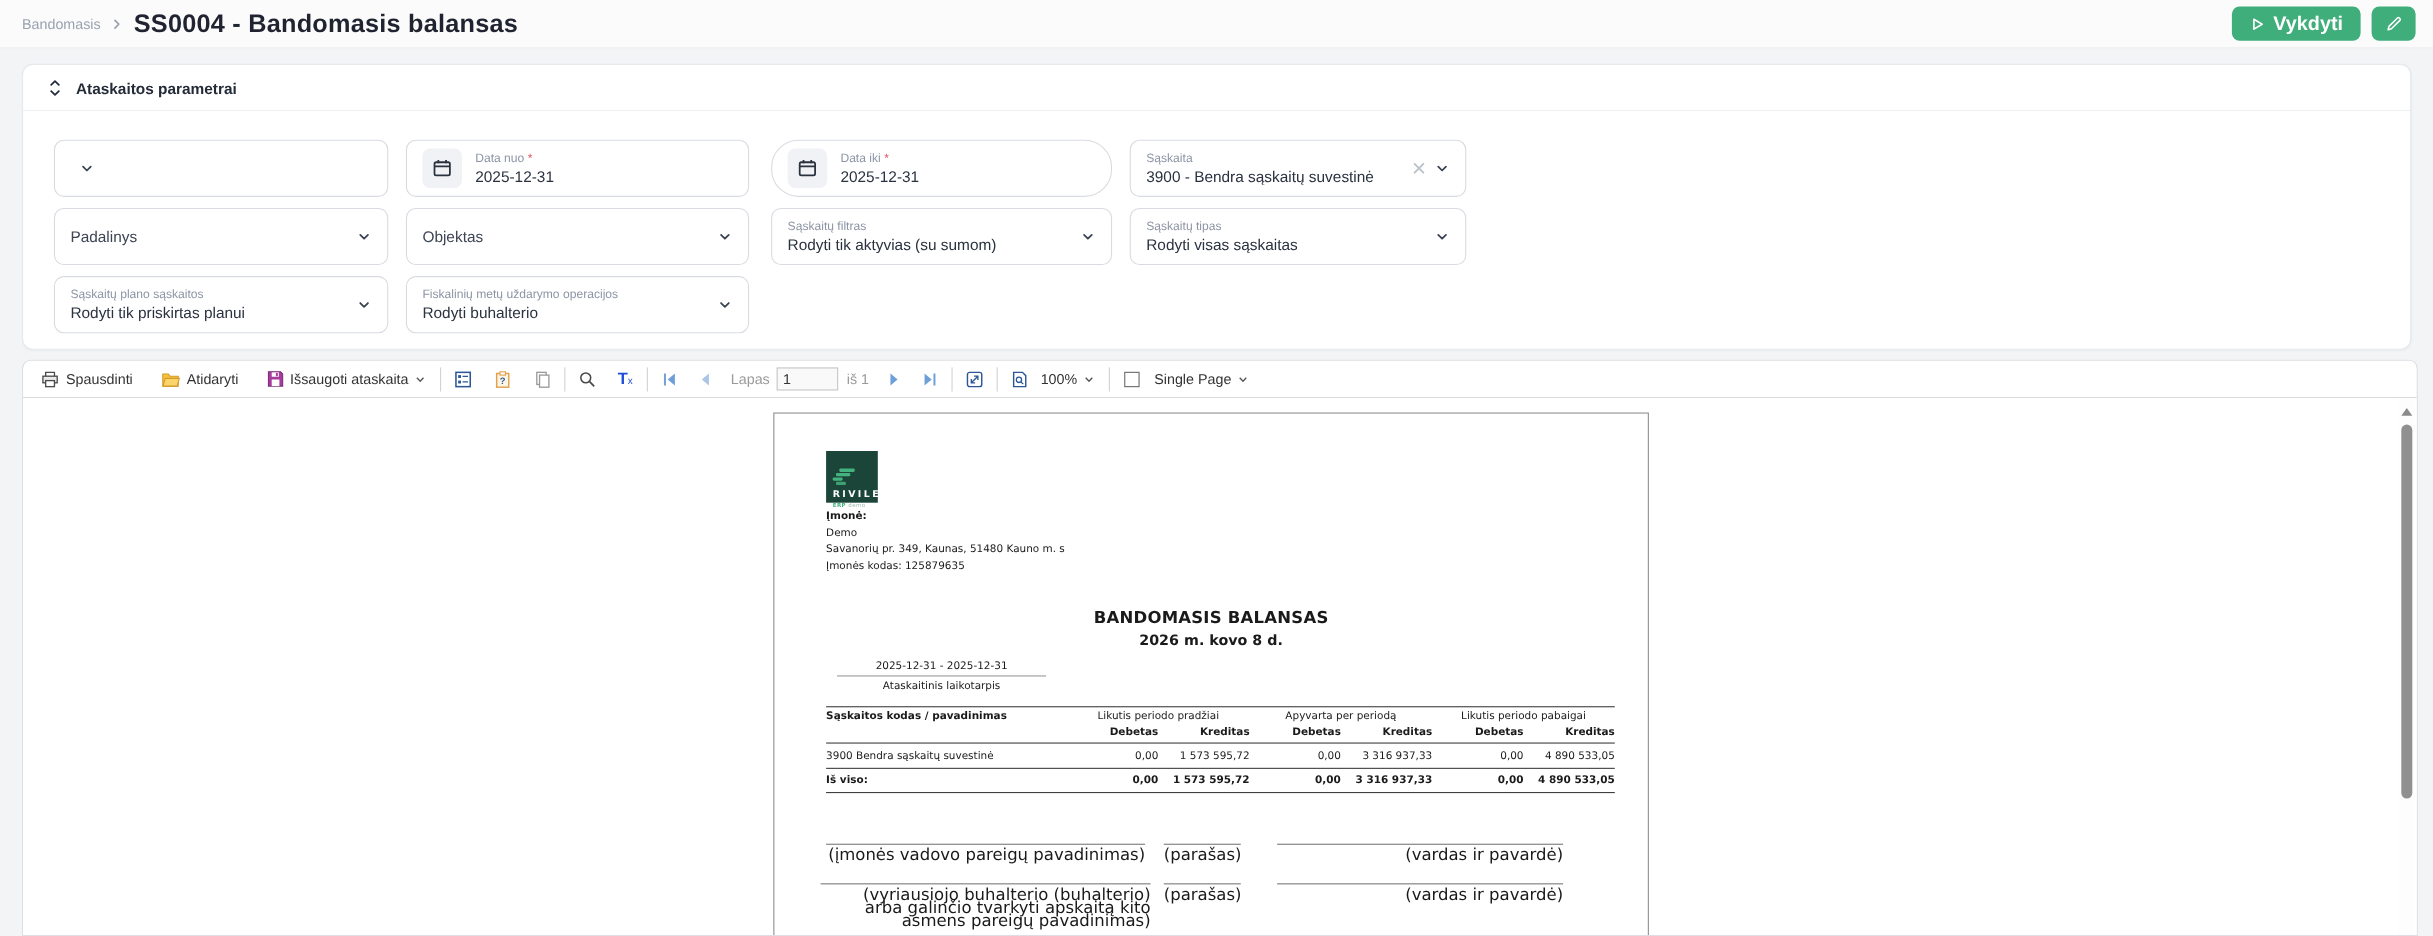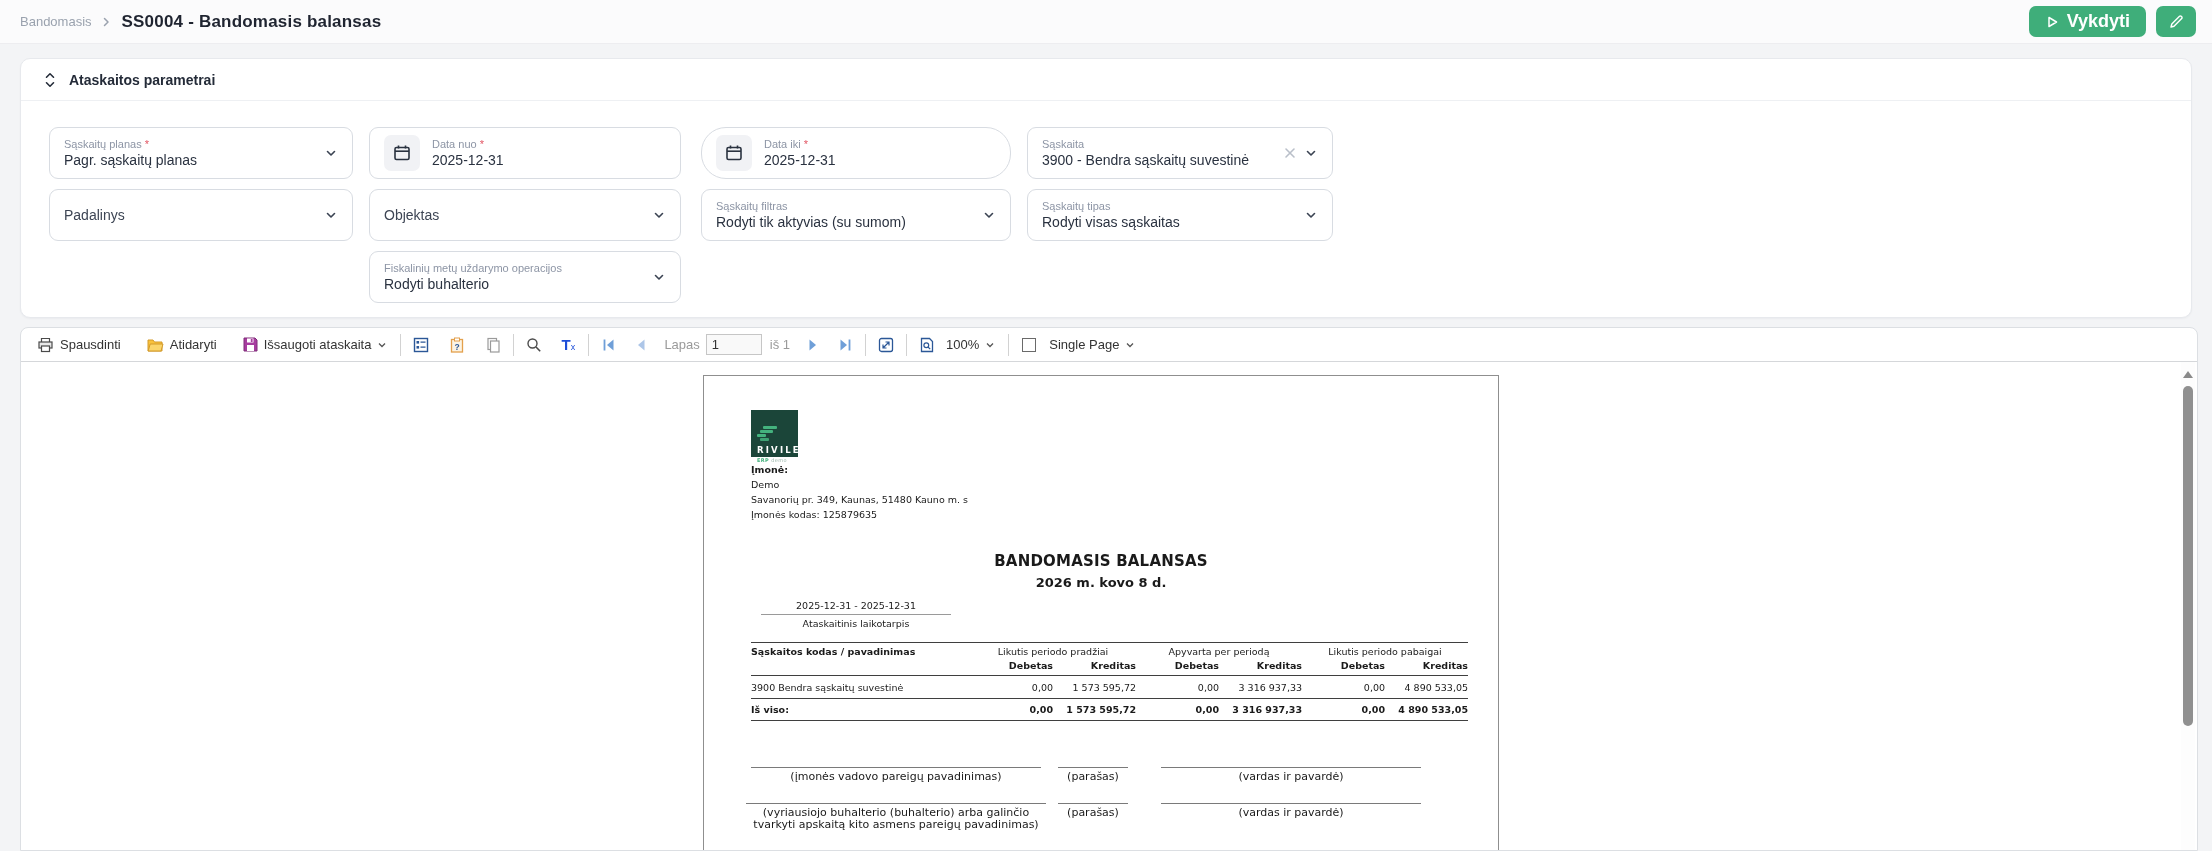--- a/index.html
+++ b/index.html
@@ -3,21 +3,21 @@
 <meta charset="utf-8">
 <style>
   * { margin:0; padding:0; box-sizing:border-box; }
   html,body { width:2212px; height:851px; overflow:hidden; }
   body { font-family:"Liberation Sans", sans-serif; background:#f3f4f6; position:relative; color:#2a3240; }
 
   
   .topbar { position:absolute; top:0; left:0; width:2212px; height:44px; background:#fbfbfc; border-bottom:1px solid #ededf0; display:flex; align-items:center; padding:0 16px 0 20px; }
   .crumb { font-size:13px; color:#9aa2ae; margin-right:8px; cursor:pointer; }
   .crumb-chev { display:flex; align-items:center; margin-right:10px; }
-  .page-title { font-size:17px; font-weight:bold; color:#1f2430; letter-spacing:.2px; }
+  .page-title { font-size:23px; font-weight:bold; color:#1f2430; letter-spacing:.2px; }
   .topbar-spacer { flex:1; }
   .btn-run { display:flex; align-items:center; gap:8px; background:#3FAE7A; color:#fff; border:none; border-radius:7px; height:31px; padding:0 16px; font-size:18px; font-weight:bold; font-family:inherit; cursor:pointer; }
   .btn-edit { display:flex; align-items:center; justify-content:center; background:#3FAE7A; border:none; border-radius:7px; height:31px; width:40px; margin-left:10px; cursor:pointer; }
 
   
   .card { position:absolute; left:20px; top:58px; width:2172px; height:260px; background:#fff; border:1px solid #e7e9ed; border-radius:10px; box-shadow:0 1px 2px rgba(20,30,50,.04); }
   .card-head { height:42px; border-bottom:1px solid #eef0f3; display:flex; align-items:center; gap:12px; padding:0 22px; }
   .card-title { font-size:14px; font-weight:bold; color:#242b38; }
 
   .field { position:absolute; height:52px; background:#fff; border:1px solid #d8dce2; border-radius:9px; display:flex; align-items:center; padding:0 14px; cursor:pointer; }
@@ -72,21 +72,21 @@
   .rrow { display:flex; }
   .c-name { width:219px; text-align:left; }
   .c-grp { width:166px; text-align:center; font-weight:normal; }
   .c-num { width:83px; text-align:right; }
   .rhead { border-top:1px solid #3f3f3f; border-bottom:1px solid #3f3f3f; padding:3px 0 4px; }
   .rhead .rrow + .rrow { margin-top:3px; }
   .bold { font-weight:bold; }
   .rdata { padding:6px 0 5px; border-bottom:1px solid #3f3f3f; }
   .rtotal { padding:5px 0 5px; border-bottom:1px solid #3f3f3f; font-weight:bold; }
 
-  .sigcell { position:absolute; border-top:1px solid #7a7a7a; padding-top:3px; text-align:center; font-size:11px; line-height:12px; }
+  .sigcell { position:absolute; border-top:1px solid #7a7a7a; padding-top:3px; text-align:right; font-size:15px; line-height:12px; }
 
   
   .vscroll { position:absolute; top:0; right:2px; width:14px; height:100%; background:#fdfdfd; }
   .vs-up { position:absolute; top:9px; left:2px; width:0; height:0; border-left:5px solid transparent; border-right:5px solid transparent; border-bottom:7px solid #8a8a8a; }
   .vs-thumb { position:absolute; top:24px; left:2px; width:10px; height:340px; background:#909090; border-radius:6px; }
 </style>
 </head>
 <body>
 
 <div class="topbar">
@@ -119,24 +119,20 @@
   <div class="card-head">
     <span style="display:flex;">
       <svg width="14" height="16" viewBox="0 0 14 16">
           <path d="M3.5 5.2L7 1.8l3.5 3.4M3.5 10.8L7 14.2l3.5-3.4" fill="none" stroke="#242b38" stroke-width="1.6" stroke-linecap="round" stroke-linejoin="round"></path>
         </svg>
     </span>
     <span class="card-title">Ataskaitos parametrai</span>
   </div>
 
   <div class="field" style="left:28px; top:68px; width:304px;">
-    <div class="f-texts">
-      <div class="f-label"><span>Sąskaitų planas</span> <span class="req">*</span></div>
-      <div class="f-value">Pagr. sąskaitų planas</div>
-    </div>
     <span class="chev">
         <svg width="14" height="14" viewBox="0 0 14 14">
           <path d="M3.5 5.5L7 9l3.5-3.5" fill="none" stroke="#3a4352" stroke-width="1.6" stroke-linecap="round" stroke-linejoin="round"></path>
         </svg>
       </span>
   </div>
 
   <div class="field" style="left:348px; top:68px; width:312px;">
     <span class="date-ico">
       <svg width="18" height="18" viewBox="0 0 18 18">
@@ -221,20 +217,31 @@
       <div class="f-label">Sąskaitų tipas</div>
       <div class="f-value">Rodyti visas sąskaitas</div>
     </div>
     <span class="chev">
         <svg width="14" height="14" viewBox="0 0 14 14">
           <path d="M3.5 5.5L7 9l3.5-3.5" fill="none" stroke="#3a4352" stroke-width="1.6" stroke-linecap="round" stroke-linejoin="round"></path>
         </svg>
       </span>
   </div>
 
+  <div class="field" style="left:28px; top:192px; width:304px;">
+    <div class="f-texts">
+      <div class="f-label">Sąskaitų plano sąskaitos</div>
+      <div class="f-value">Rodyti tik priskirtas planui</div>
+    </div>
+    <span class="chev">
+        <svg width="14" height="14" viewBox="0 0 14 14">
+          <path d="M3.5 5.5L7 9l3.5-3.5" fill="none" stroke="#3a4352" stroke-width="1.6" stroke-linecap="round" stroke-linejoin="round"></path>
+        </svg>
+      </span>
+  </div>
 
   <div class="field" style="left:348px; top:192px; width:312px;">
     <div class="f-texts">
       <div class="f-label">Fiskalinių metų uždarymo operacijos</div>
       <div class="f-value">Rodyti buhalterio</div>
     </div>
     <span class="chev">
         <svg width="14" height="14" viewBox="0 0 14 14">
           <path d="M3.5 5.5L7 9l3.5-3.5" fill="none" stroke="#3a4352" stroke-width="1.6" stroke-linecap="round" stroke-linejoin="round"></path>
         </svg>

